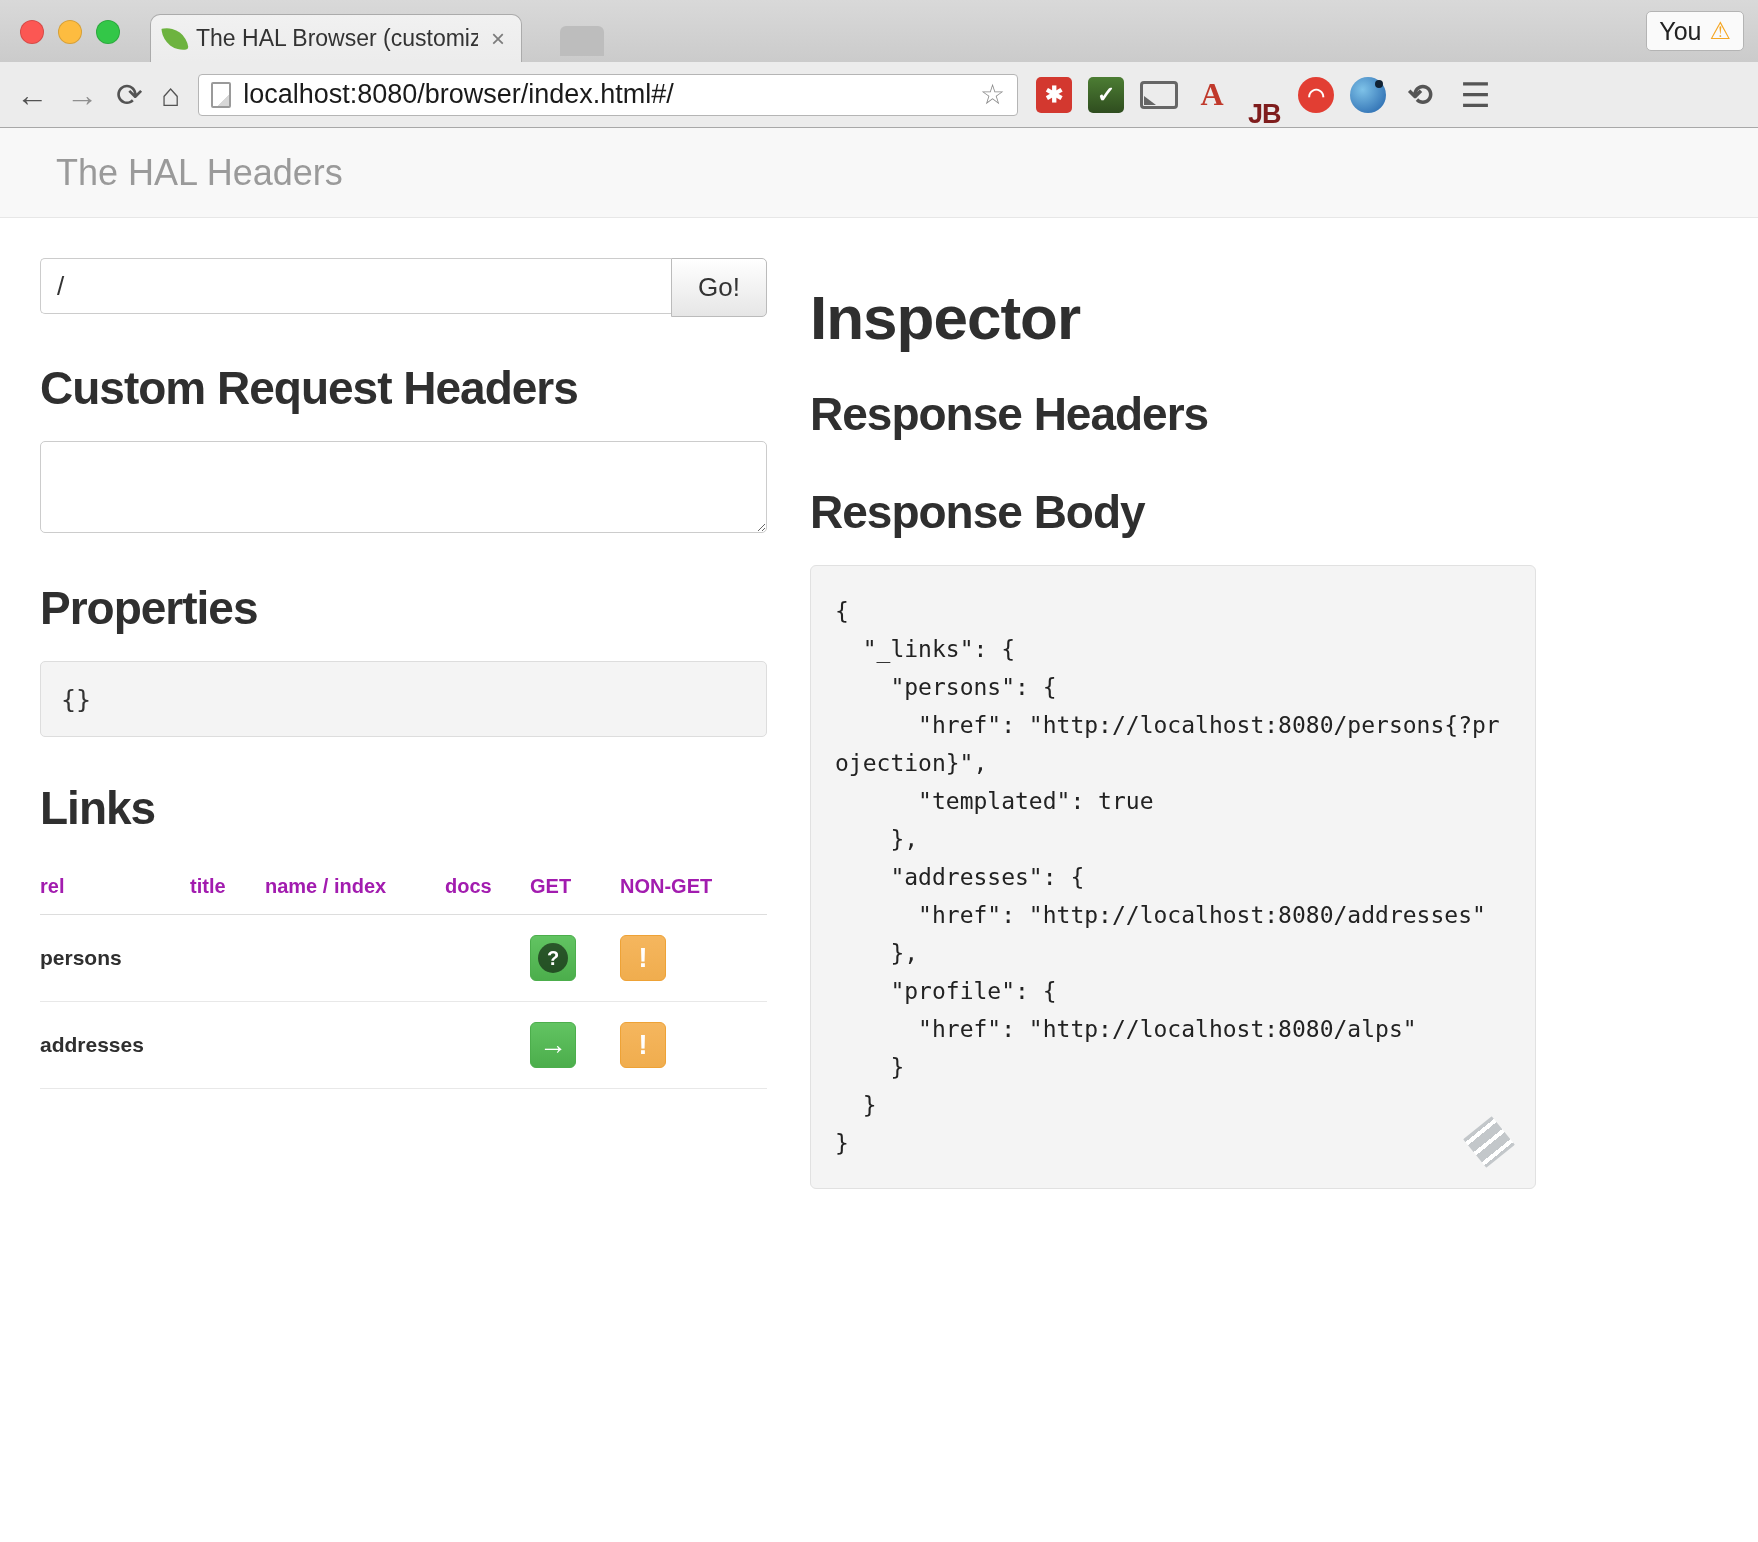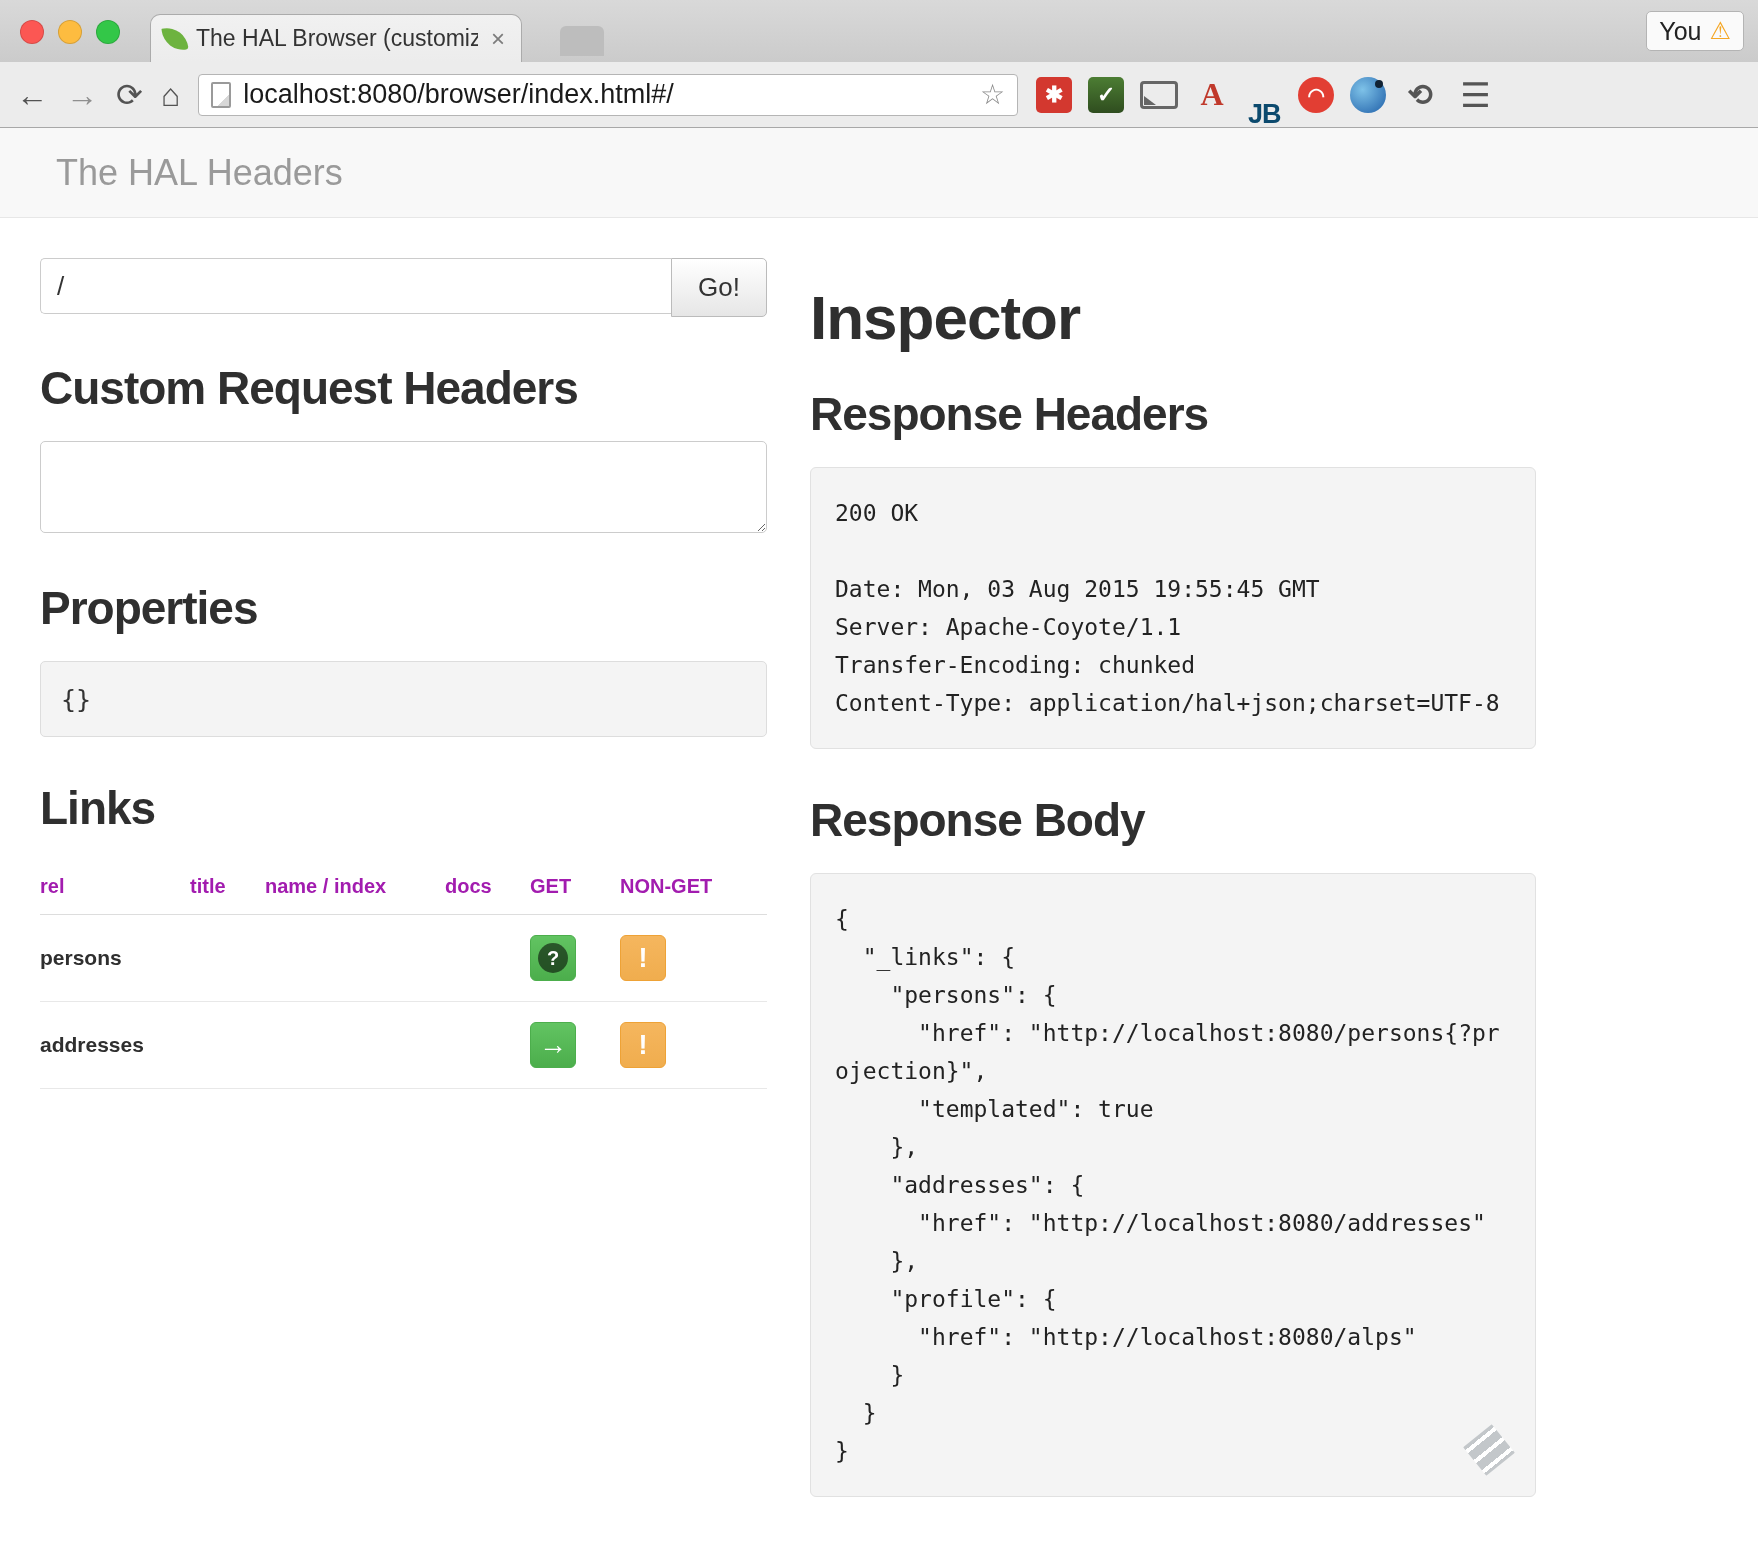--- a/index.html
+++ b/index.html
@@ -37,21 +37,21 @@
   .star-glyph { font-size: 28px; color: #8b8b8b; }
   .ext-icons { display: flex; align-items: center; gap: 16px; }
   .ext { width: 36px; height: 36px; border-radius: 5px; display: flex; align-items: center;
     justify-content: center; font-weight: bold; font-size: 22px; color: #fff; }
   .ext.red-asterisk { background: #d3382f; }
   .ext.green-check { background: linear-gradient(#4c7d33,#2f4d1f); }
   .ext.cast { background: transparent; border: 3px solid #666; border-radius: 4px; width: 38px; height: 28px; position: relative; }
   .ext.cast::after { content: ""; position: absolute; left: 1px; bottom: 1px; width: 0; height: 0;
     border-left: 12px solid #666; border-top: 9px solid transparent; }
   .ext.letter-a { background: transparent; color: #c0392b; font-family: "Liberation Serif", serif; font-size: 32px; }
-  .ext.jb { background: transparent; color: #0c4a6e; font-size: 27px; letter-spacing: -1px; margin-top: 40px; }
+  .ext.jb { background: transparent; color: #7f1d1d; font-size: 27px; letter-spacing: -1px; margin-top: 40px; }
   .ext.red-circle { background: #e23e33; border-radius: 50%; font-size: 20px; }
   .ext.blue-circle { background: radial-gradient(circle at 35% 35%, #7ec2e8, #1f5fa8); border-radius: 50%; position: relative; }
   .ext.blue-circle::after { content:""; position:absolute; right:3px; top:3px; width:8px; height:8px; border-radius:50%; background:#123; }
   .ext.history { background: transparent; color: #555; font-size: 30px; }
   .menu-glyph { font-size: 34px; color: #555; margin-left: 4px; }
 
   
   .site-header { height: 90px; background: #f8f8f8; border-bottom: 1px solid #e7e7e7;
     display: flex; align-items: center; padding-left: 56px; }
   .site-title { font-size: 36px; color: #9a9a9a; }
@@ -202,28 +202,20 @@
           </span></td>
         </tr>
       </tbody>
     </table>
   </div>
 
   <div class="col-right">
     <h1 class="hx">Inspector</h1>
 
     <h2 class="hx" style="margin-top:0">Response Headers</h2>
-    <div class="well">
-      <pre>200 OK
-
-Date: Mon, 03 Aug 2015 19:55:45 GMT
-Server: Apache-Coyote/1.1
-Transfer-Encoding: chunked
-Content-Type: application/hal+json;charset=UTF-8</pre>
-    </div>
 
     <h2 class="hx">Response Body</h2>
     <div class="well body-well">
       <pre>{
   "_links": {
     "persons": {
       "href": "http://localhost:8080/persons{?projection}",
       "templated": true
     },
     "addresses": {

